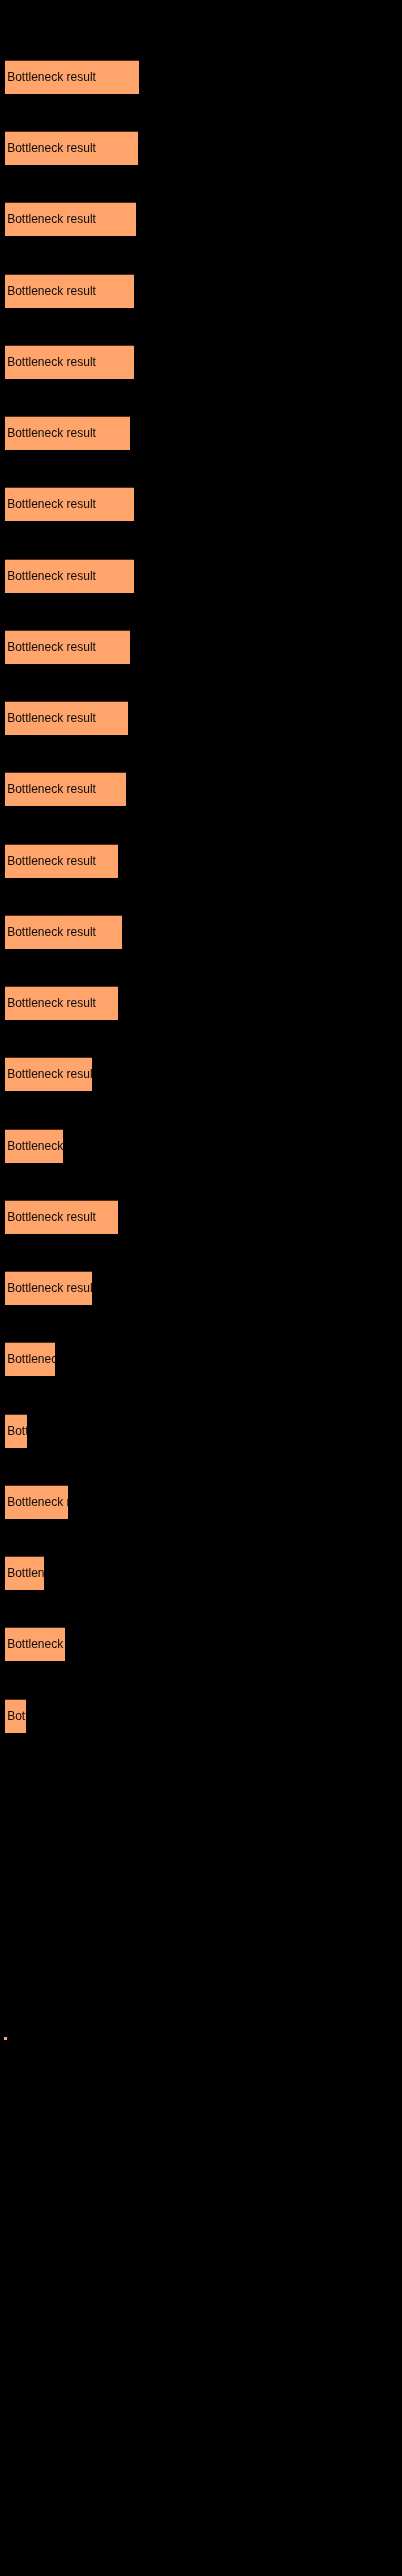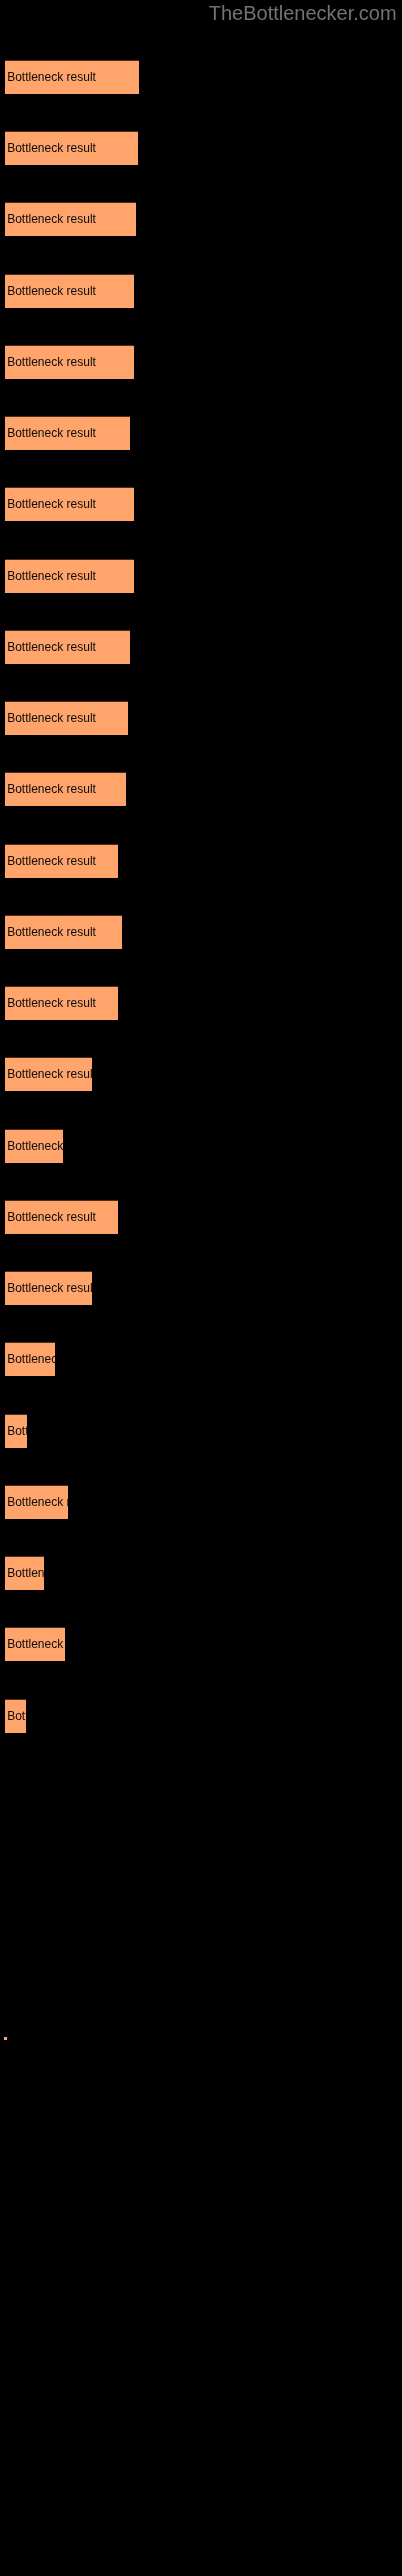--- a/index.html
+++ b/index.html
@@ -75,21 +75,20 @@
     width: 3.2px;
     height: 3.2px;
     background: #ffa56b;
   }
 </style>
 </head>
 <body>
 
 <div id="page-wrap">
 
-  <div id="site-title">TheBottlenecker.com</div>
 
   <div id="plot-area">
       <div class="bar-row" style="top: 47px; height: 34px;">
         <div class="bar" style="width: 134px; height: 34px; background: rgb(255, 165, 107); border-top-color: rgb(77, 45, 26);">
           <span class="bar-label" style="color: rgb(11, 11, 11);">Bottleneck result</span>
         </div>
       </div>
       <div class="bar-row" style="top: 118px; height: 34px;">
         <div class="bar" style="width: 133px; height: 34px; background: rgb(255, 165, 107); border-top-color: rgb(77, 45, 26);">
           <span class="bar-label" style="color: rgb(11, 11, 11);">Bottleneck result</span>

